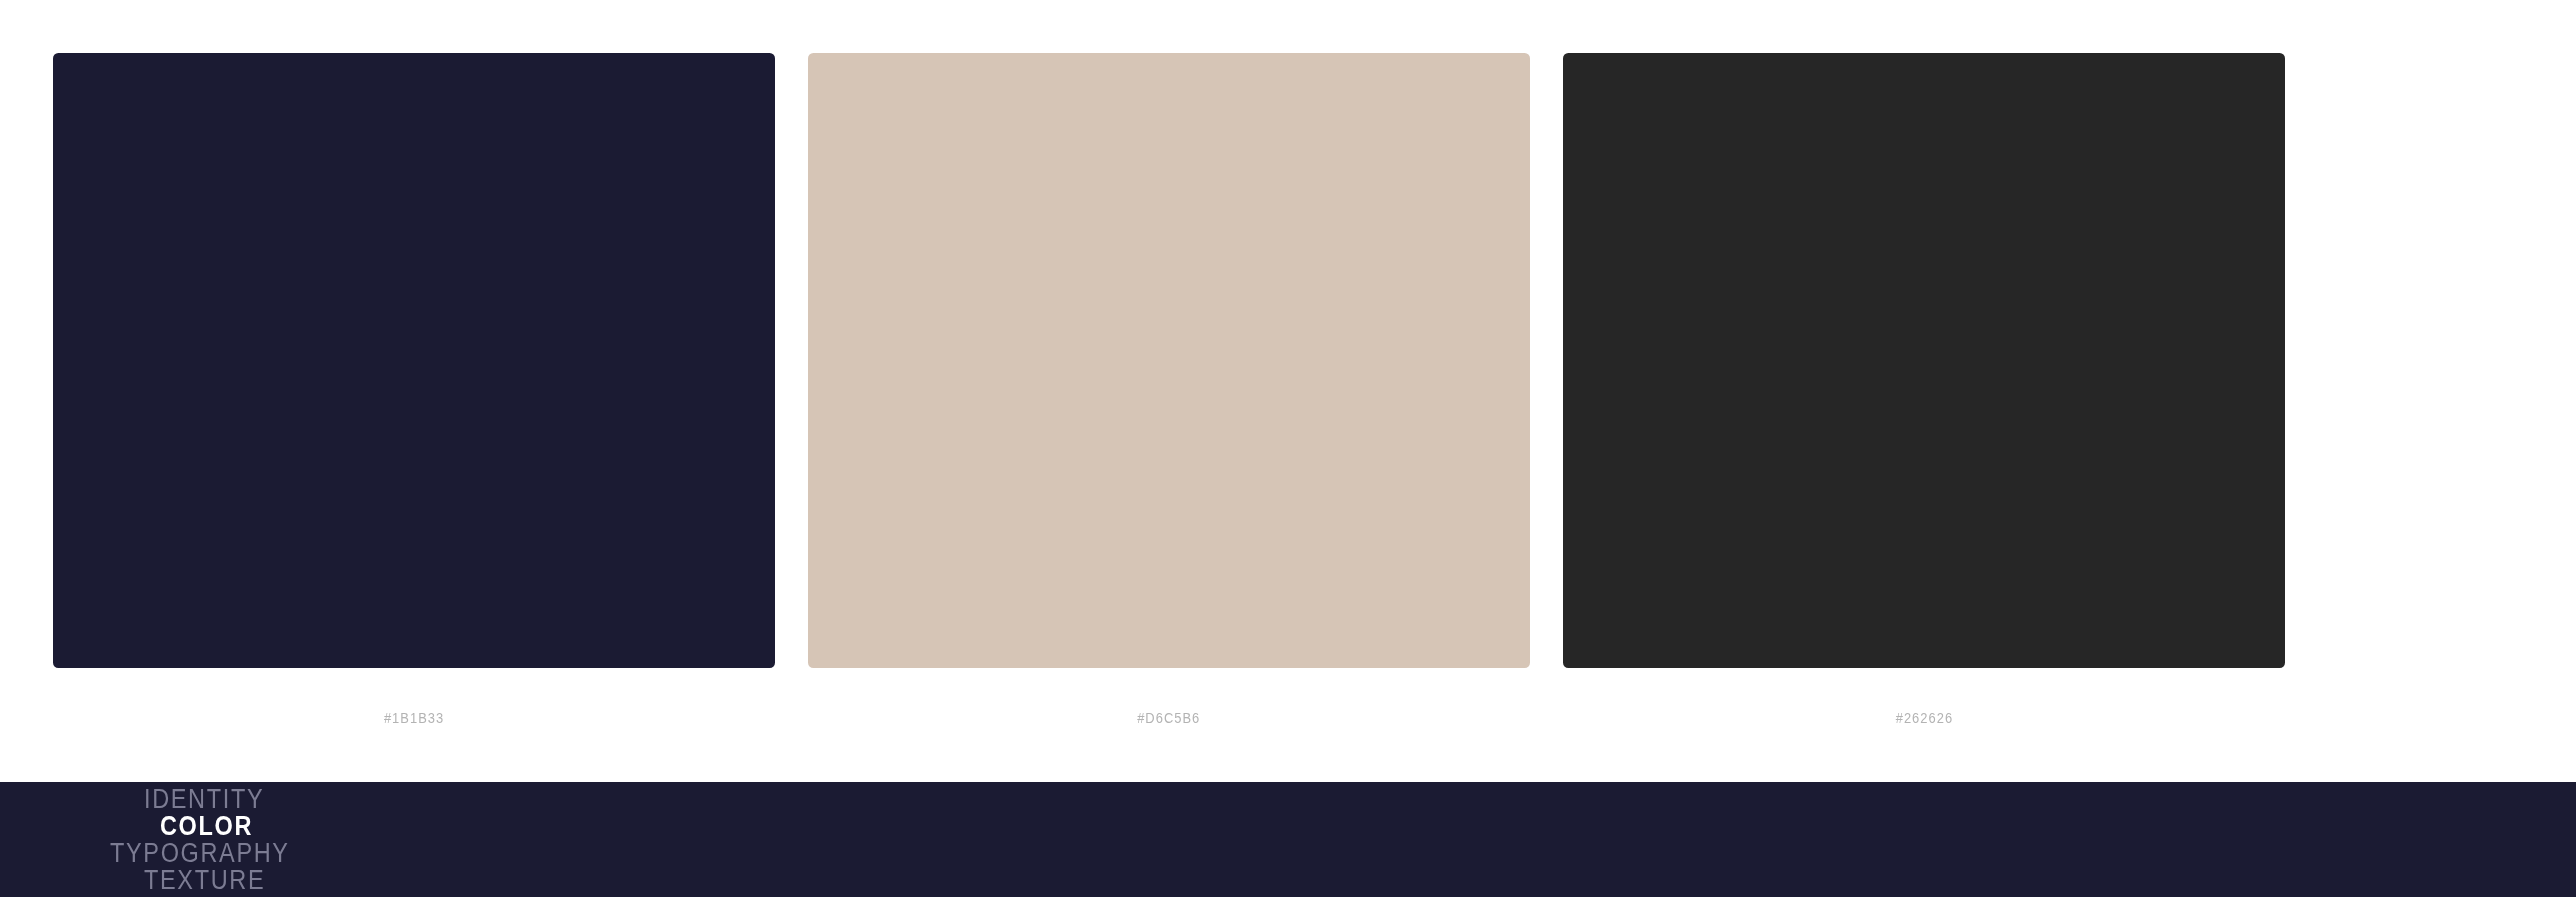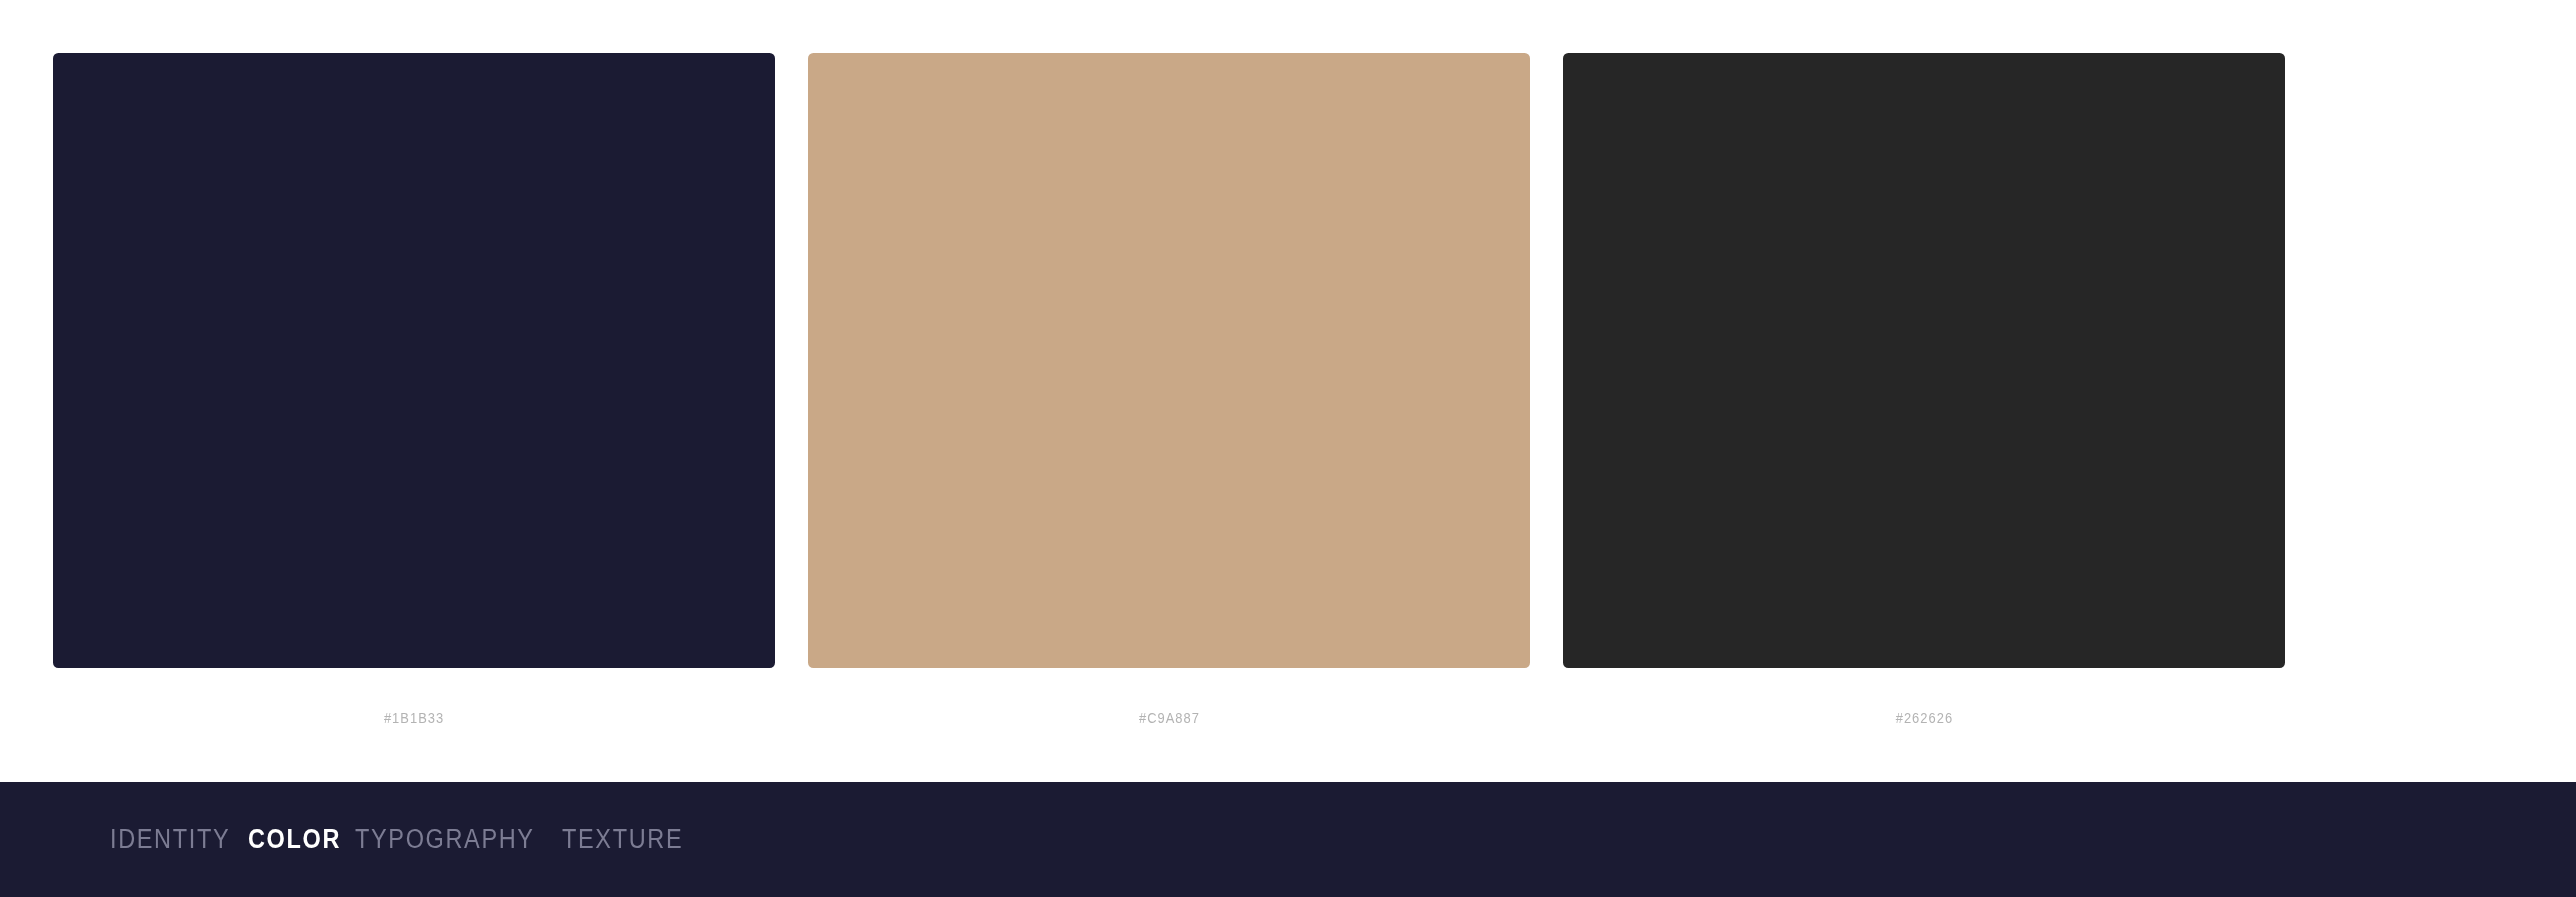--- a/index.html
+++ b/index.html
@@ -75,21 +75,21 @@
     bottom: 0;
     width: 2576px;
     height: 115px;
     background: #1B1B33;
     display: flex;
     align-items: center;
   }
 
   .tabbar-inner {
     display: flex;
-    flex-direction: row;
+    flex-direction: column;
     align-items: center;
     padding-left: 110px;
   }
 
   .tab {
     font-family: "Liberation Sans Narrow", "Liberation Sans", sans-serif;
     font-size: 27px;
     letter-spacing: 1.9px;
     text-transform: uppercase;
     white-space: nowrap;
@@ -110,22 +110,22 @@
 <body>
 
 <div class="page">
 
   <div class="palette">
       <div class="swatch-cell">
         <div class="swatch-chip" style="background: rgb(27, 27, 51);"></div>
         <div class="swatch-label">#1B1B33</div>
       </div>
       <div class="swatch-cell">
-        <div class="swatch-chip" style="background: rgb(201, 168, 135);"></div>
-        <div class="swatch-label">#C9A887</div>
+        <div class="swatch-chip" style="background: rgb(214, 197, 182);"></div>
+        <div class="swatch-label">#D6C5B6</div>
       </div>
       <div class="swatch-cell">
         <div class="swatch-chip" style="background: rgb(38, 38, 38);"></div>
         <div class="swatch-label">#262626</div>
       </div>
     </div>
 
   <div class="tabbar">
     <div class="tabbar-inner">
         <div class="tab">IDENTITY</div>

